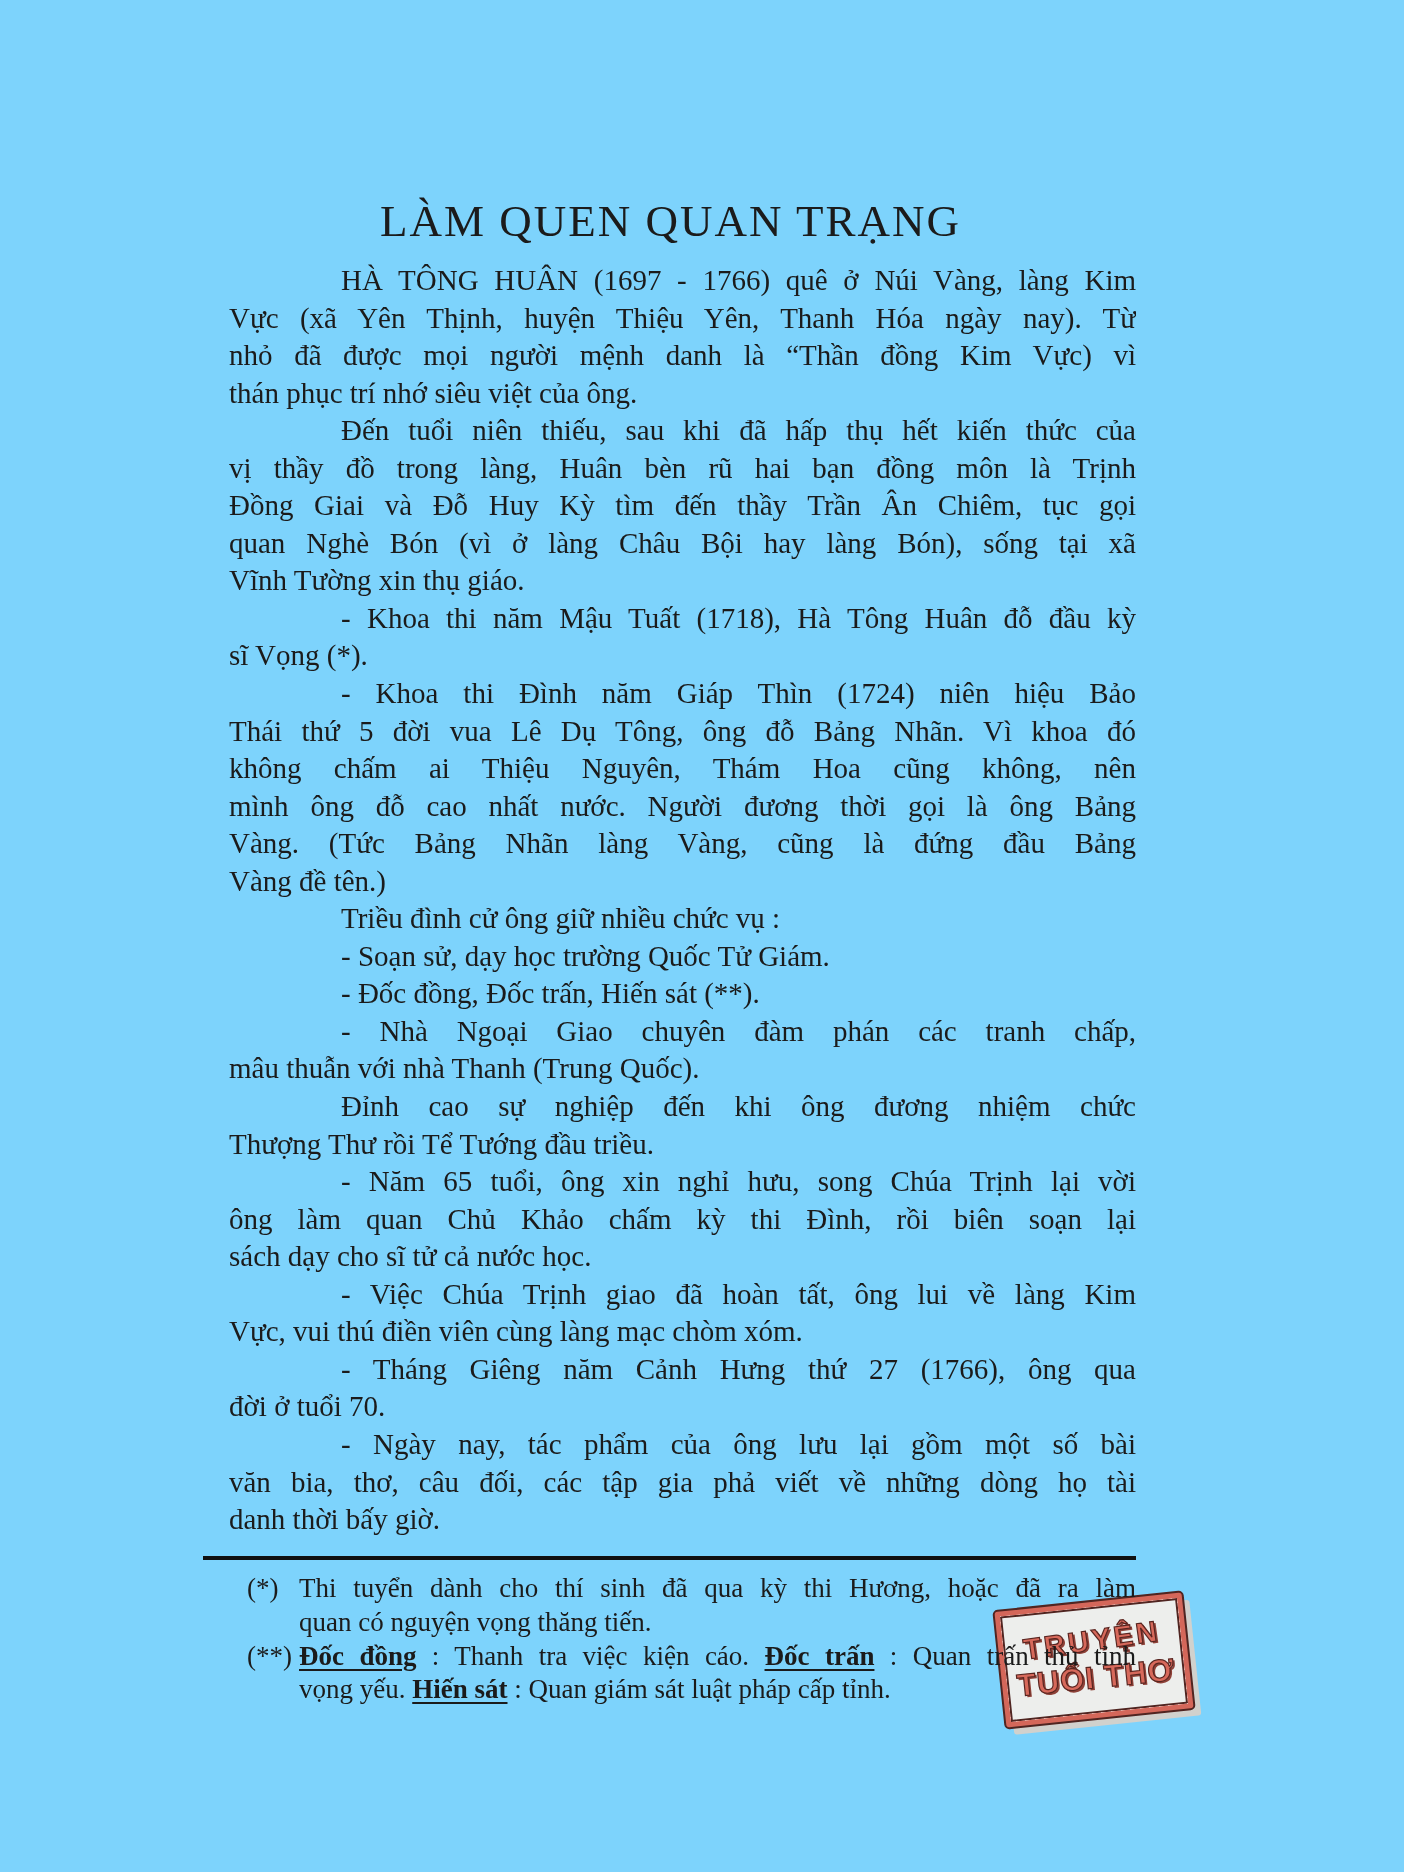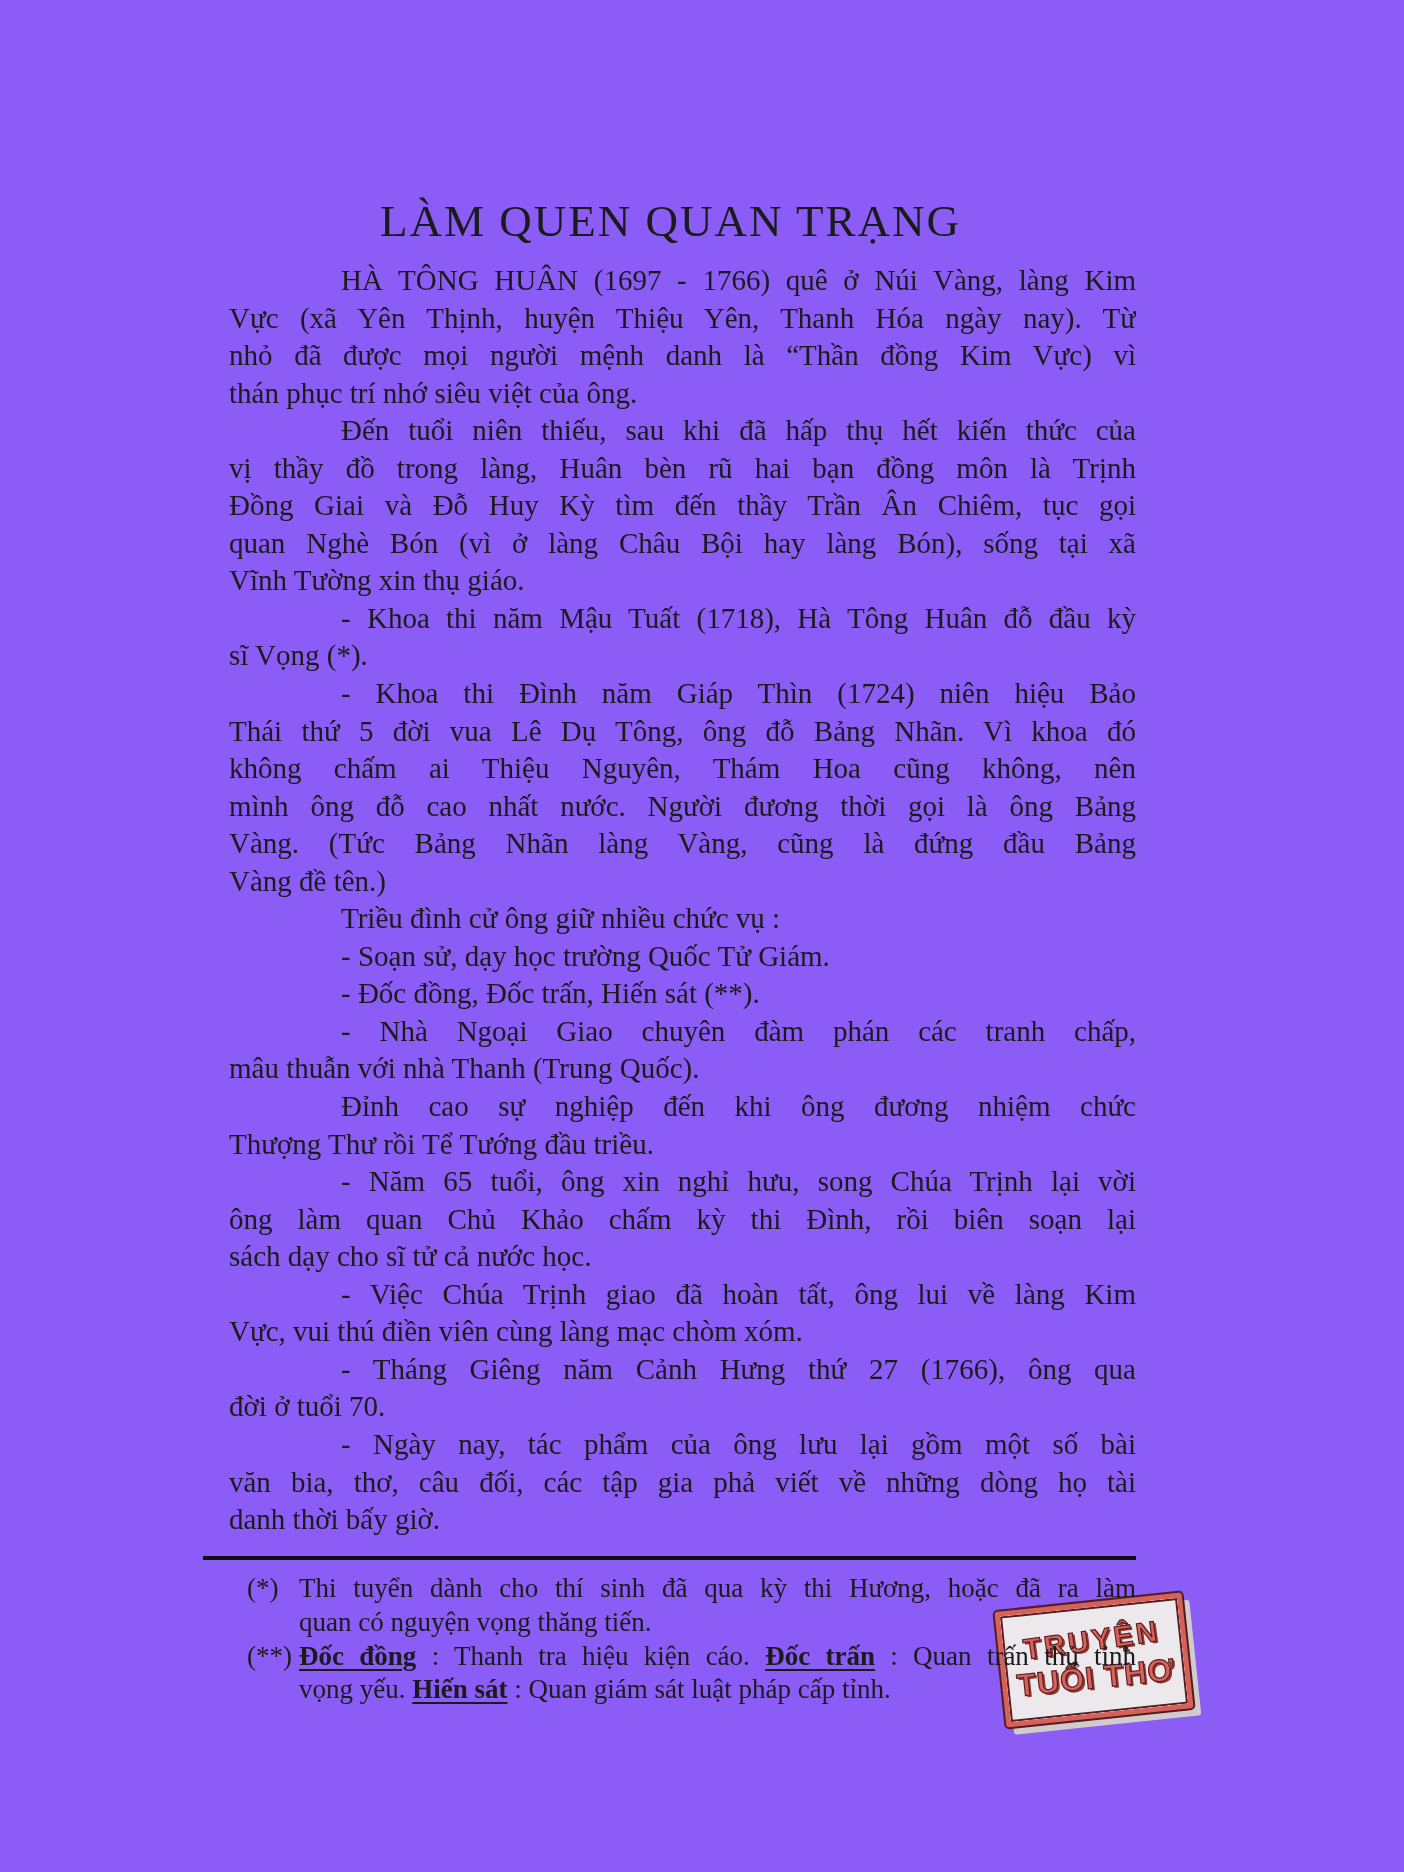--- a/index.html
+++ b/index.html
@@ -1,18 +1,18 @@
 <!DOCTYPE html>
 <html><head>
 <meta charset="utf-8">
 <style>
   html,body { margin:0; padding:0; background:#ffffff; }
   .page {
     position:relative; width:1404px; height:1872px;
-    background:#8b5cf6; overflow:hidden;
+    background:#7dd3fc; overflow:hidden;
     font-family:"Liberation Serif","DejaVu Serif",serif;
     color:#1b1b1b;
   }
   .title {
     position:absolute; left:205px; top:165px; width:931px;
     text-align:center; font-size:45px; letter-spacing:2px;
     font-weight:normal; white-space:nowrap;
   }
   .body-text { position:absolute; left:205px; top:262px; width:931px; }
   .ln {
@@ -97,21 +97,21 @@
   <div class="rule"></div>
 
   <div class="footnotes">
     <div class="fn">
       <span class="fn-marker">(*)</span>
       <div class="fn-ln j">Thi tuyển dành cho thí sinh đã qua kỳ thi Hương, hoặc đã ra làm</div>
       <div class="fn-ln">quan có nguyện vọng thăng tiến.</div>
     </div>
     <div class="fn">
       <span class="fn-marker">(**)</span>
-      <div class="fn-ln j"><span class="u">Đốc đồng</span><span> : Thanh tra hiệu kiện cáo. </span><span class="u">Đốc trấn</span><span> : Quan trấn thủ tỉnh</span></div>
+      <div class="fn-ln j"><span class="u">Đốc đồng</span><span> : Thanh tra việc kiện cáo. </span><span class="u">Đốc trấn</span><span> : Quan trấn thủ tỉnh</span></div>
       <div class="fn-ln"><span>vọng yếu. </span><span class="u">Hiến sát</span><span> : Quan giám sát luật pháp cấp tỉnh.</span></div>
     </div>
   </div>
 
   <div class="stamp">
     <div class="stamp-line l1">TRUYỆN</div>
     <div class="stamp-line l2">TUỔI THƠ</div>
   </div>
 
 </div>

